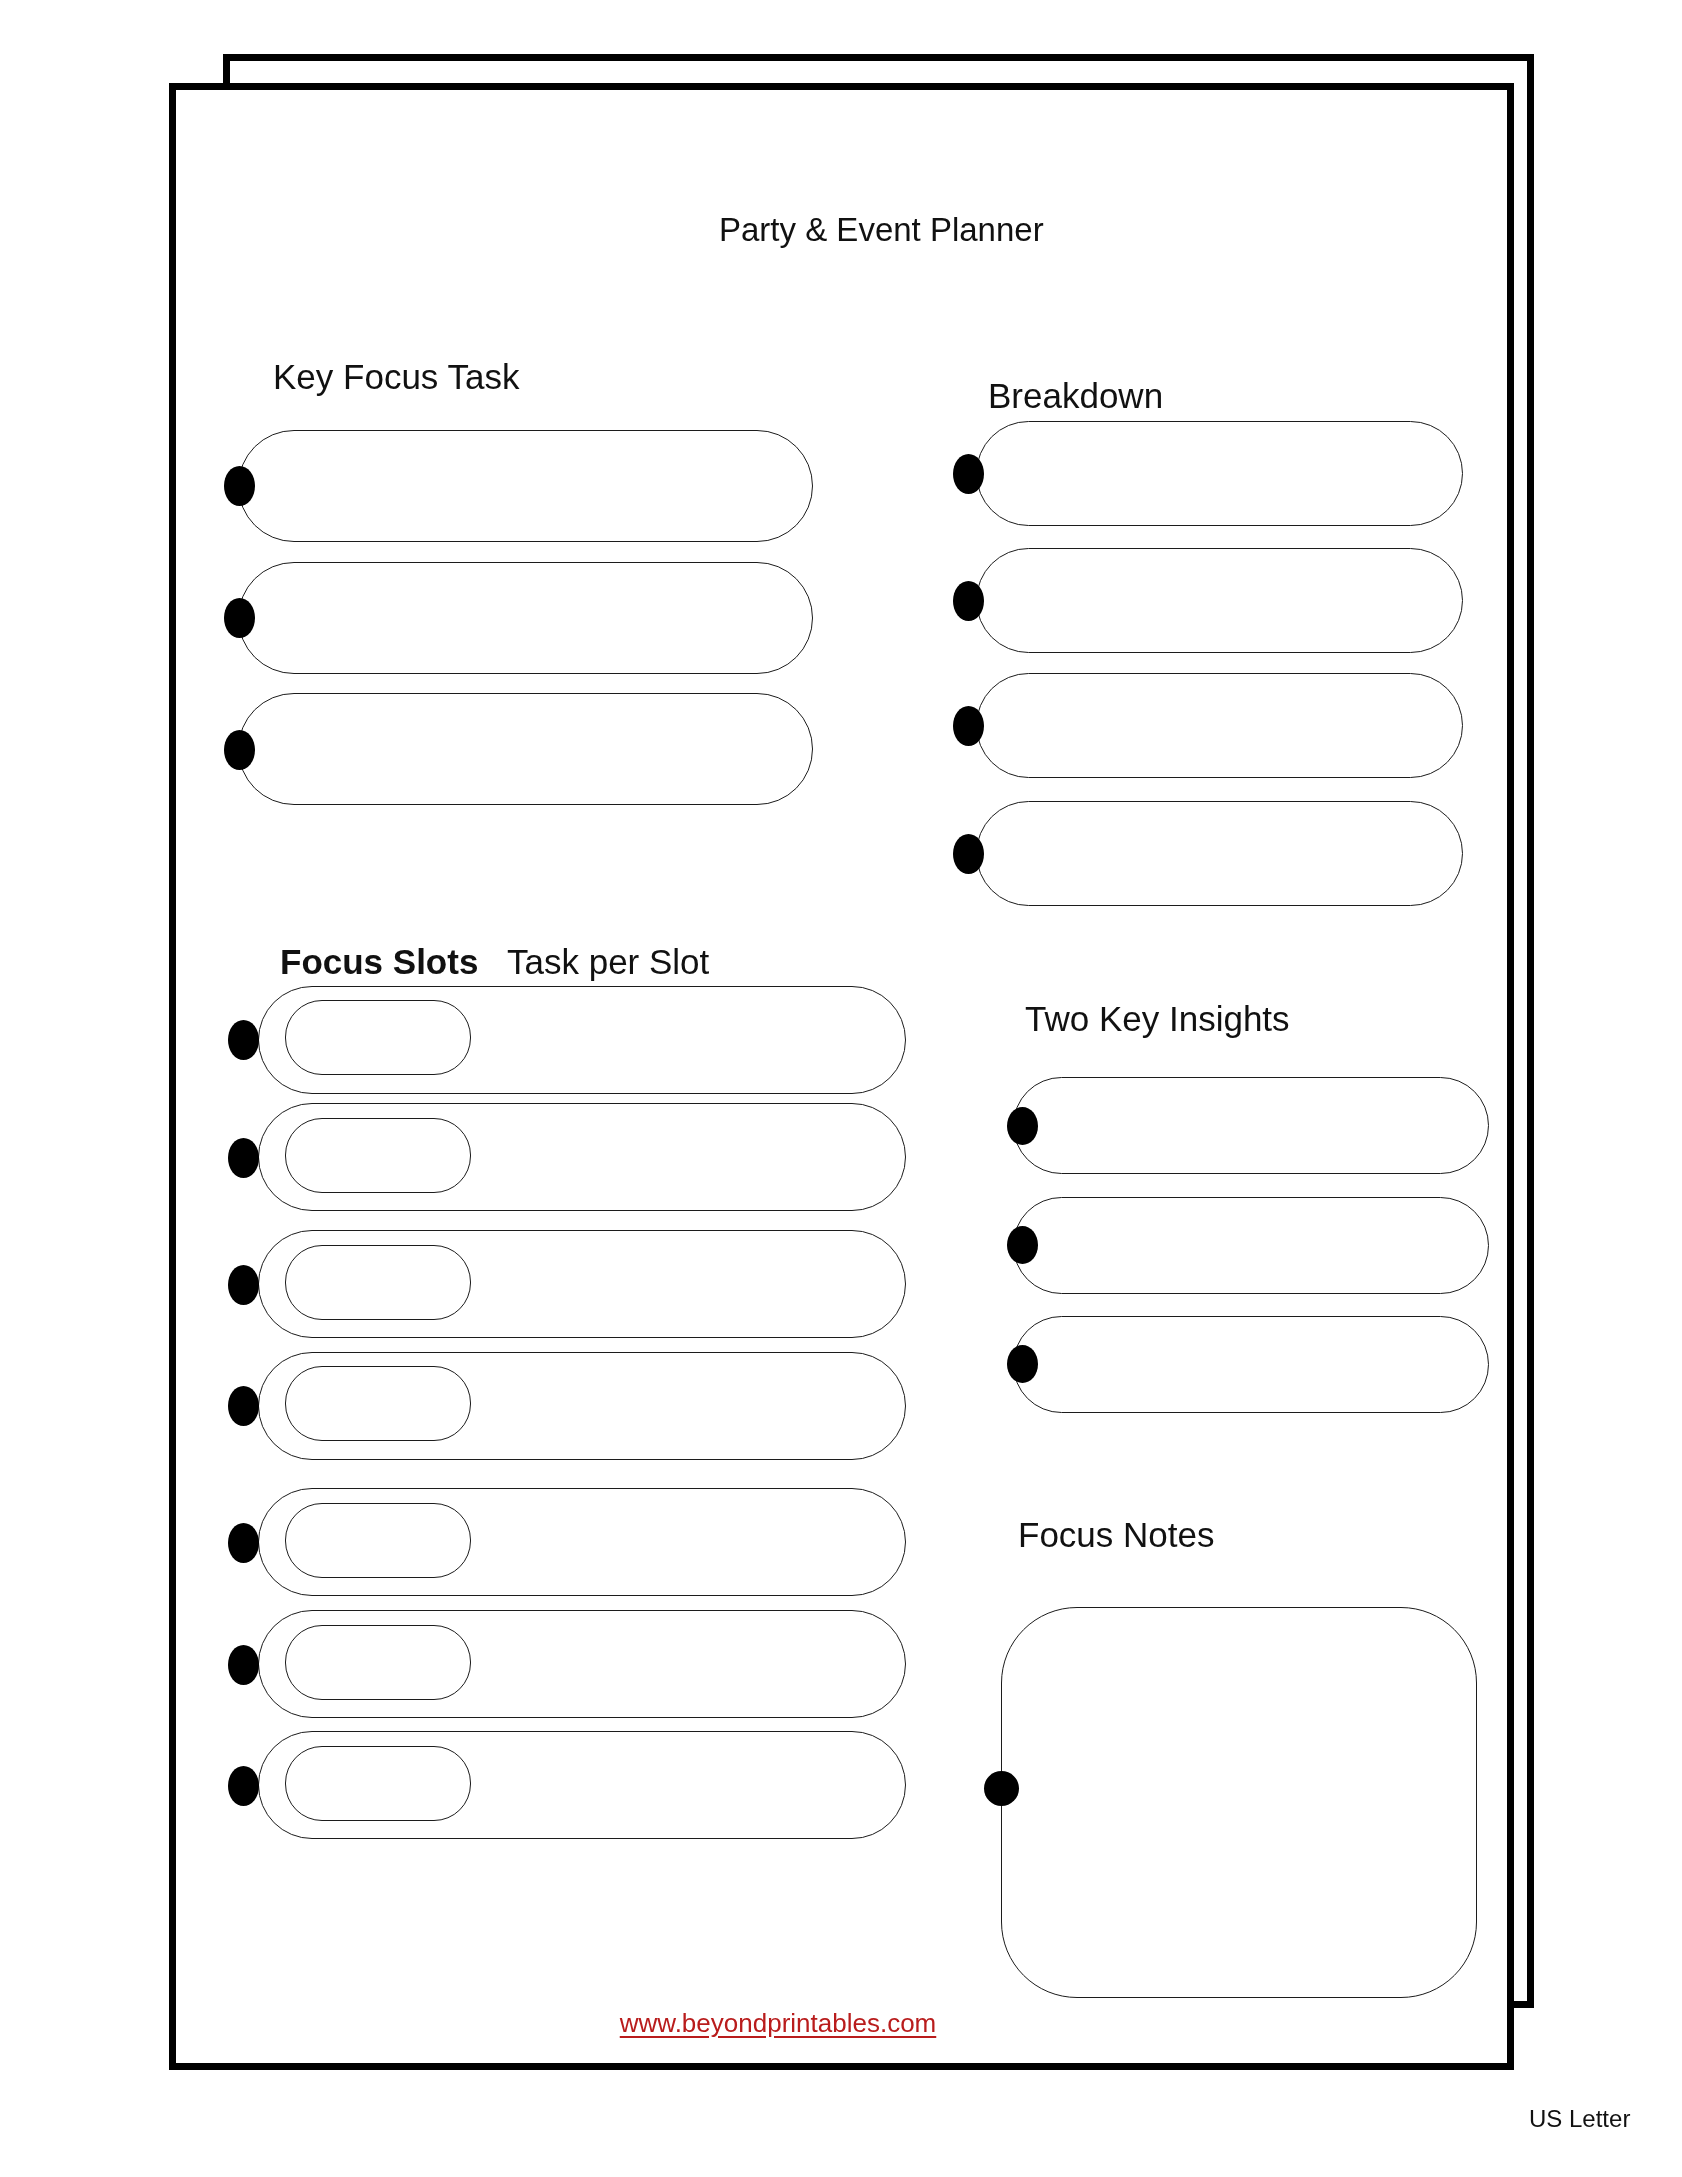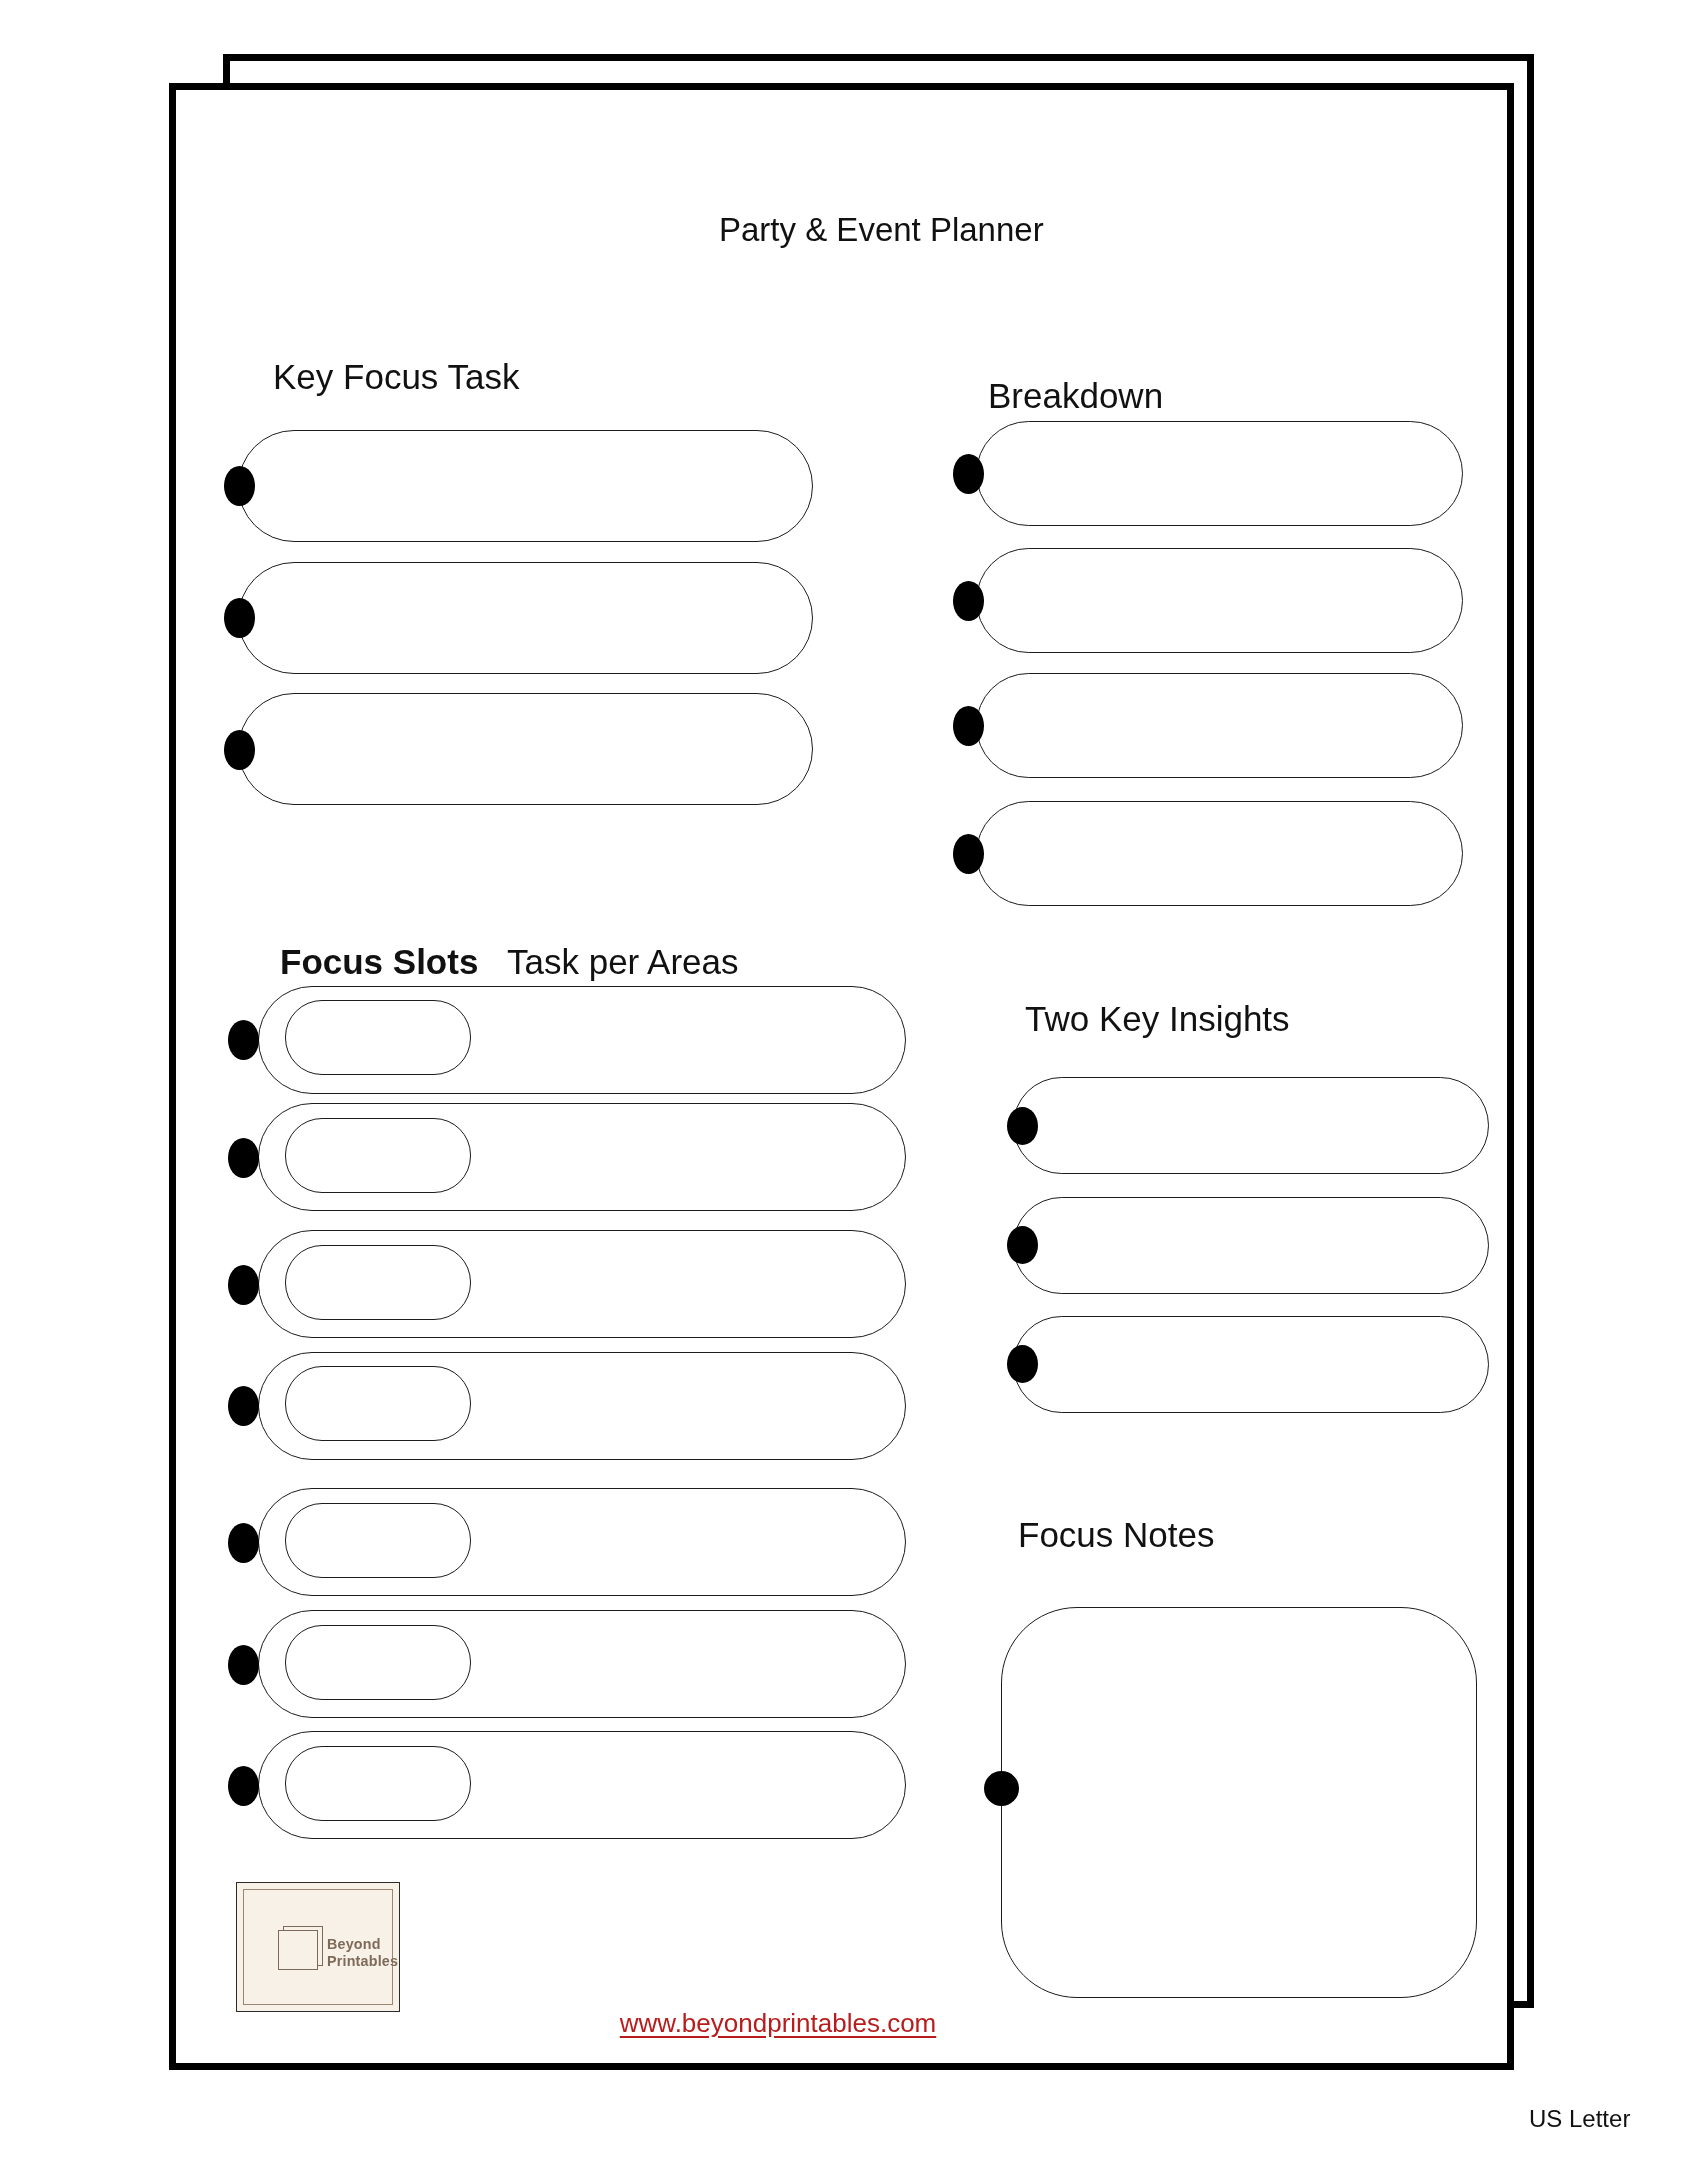--- a/index.html
+++ b/index.html
@@ -103,21 +103,21 @@
   <div class="pill bd bd1"></div>
   <div class="pill bd bd2"></div>
   <div class="pill bd bd3"></div>
   <div class="pill bd bd4"></div>
   <div class="dot bddot bddot1"></div>
   <div class="dot bddot bddot2"></div>
   <div class="dot bddot bddot3"></div>
   <div class="dot bddot bddot4"></div>
 
   <div class="txt h h-slots1">Focus Slots</div>
-  <div class="txt h h-slots2">Task per Areas</div>
+  <div class="txt h h-slots2">Task per Slot</div>
 
   <div class="pill fs fs1"></div>
   <div class="pill fs fs2"></div>
   <div class="pill fs fs3"></div>
   <div class="pill fs fs4"></div>
   <div class="pill fs fs5"></div>
   <div class="pill fs fs6"></div>
   <div class="pill fs fs7"></div>
   <div class="pill fsi fsi1"></div>
   <div class="pill fsi fsi2"></div>
@@ -139,30 +139,19 @@
   <div class="pill ins ins2"></div>
   <div class="pill ins ins3"></div>
   <div class="dot insdot insdot1"></div>
   <div class="dot insdot insdot2"></div>
   <div class="dot insdot insdot3"></div>
 
   <div class="txt h h-review">Focus Notes</div>
   <div class="box review-box"></div>
   <div class="dot rvdot"></div>
 
-  <div class="logo">
-    <div class="logo-inner"></div>
-    <div class="logo-pages">
-      <div class="logo-page logo-page-back"></div>
-      <div class="logo-page logo-page-front"></div>
-    </div>
-    <div class="logo-text">
-      <div>Beyond</div>
-      <div>Printables</div>
-    </div>
-  </div>
 
   <div class="txt site-url">www.beyondprintables.com</div>
 
   <div class="txt paper-label">US Letter</div>
 
 </div>
 
 
 </body></html>

